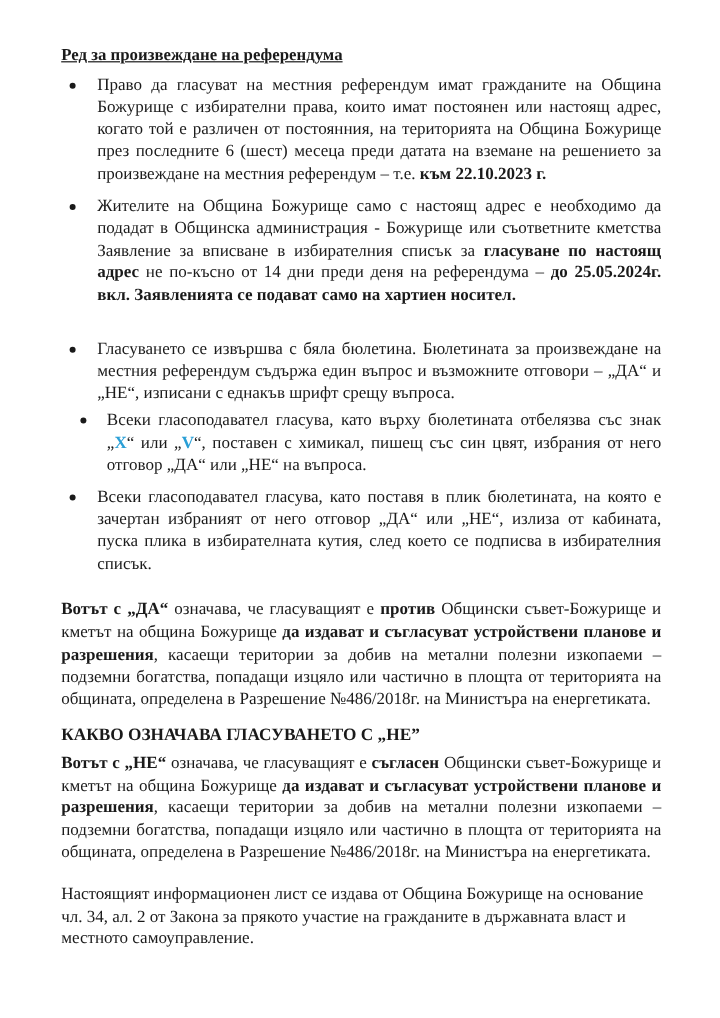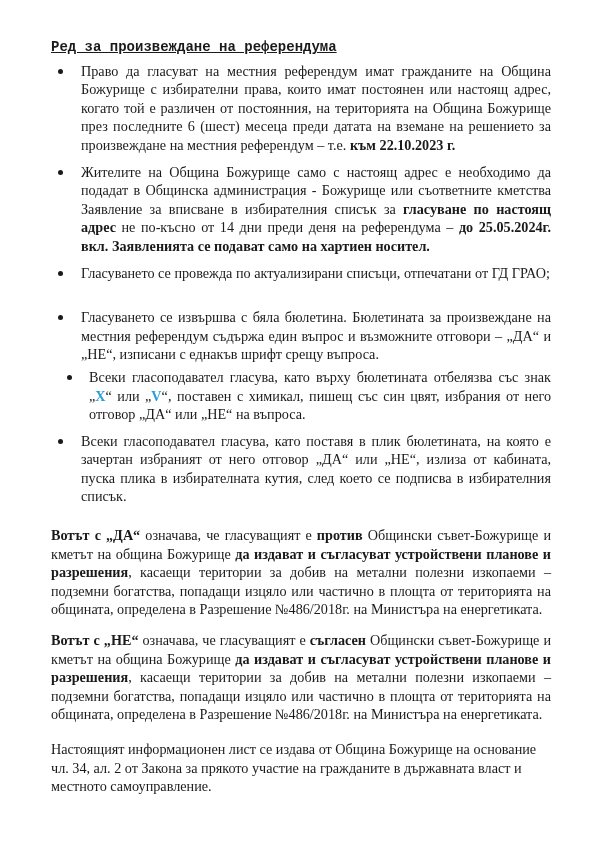--- a/index.html
+++ b/index.html
@@ -7,21 +7,20 @@
     width: 600px; height: 848px; position: relative; overflow: hidden;
     font-family: "Liberation Serif", "DejaVu Serif", serif;
     color: #1a1a1a;
     font-size: 14.2px;
     line-height: 18.6px;
   }
   .page { position: absolute; left: 51px; top: 38px; width: 500px; }
   .sec-title {
     font-weight: bold; text-decoration: underline; font-size: 14px;
     margin: 0 0 5px 0;
-    font-family: Liberation Mono, monospace;
   }
   ul.bl { list-style: none; margin: 0; padding: 0; }
   ul.bl li { position: relative; padding-left: 30px; text-align: justify; margin-bottom: 8px; font-family: Liberation Serif, serif; }
   ul.bl li .dot {
     position: absolute; left: 7px; top: 7px; width: 5px; height: 5px;
     background: #1a1a1a; border-radius: 50%;
   }
   ul.bl li.indent { padding-left: 38px; }
   ul.bl li.indent .dot { left: 16px; }
   .b { font-weight: bold; }
@@ -40,24 +39,20 @@
   <div class="sec-title">Ред за произвеждане на референдума</div>
   <ul class="bl">
     <li>
       <span class="dot"></span>
       <span>Право да гласуват на местния референдум имат гражданите на Община Божурище с избирателни права, които имат постоянен или настоящ адрес, когато той е различен от постоянния, на територията на Община Божурище през последните 6 (шест) месеца преди датата на вземане на решението за произвеждане на местния референдум – т.е. </span><span class="b">към 22.10.2023 г.</span>
     </li>
     <li>
       <span class="dot"></span>
       <span>Жителите на Община Божурище само с настоящ адрес е необходимо да подадат в Общинска администрация - Божурище или съответните кметства Заявление за вписване в избирателния списък за </span><span class="b">гласуване по настоящ адрес</span><span> не по-късно от 14 дни преди деня на референдума – </span><span class="b">до 25.05.2024г. вкл. Заявленията се подават само на хартиен носител.</span>
     </li>
-    <li>
-      <span class="dot"></span>
-      <span>Гласуването се провежда по актуализирани списъци, отпечатани от ГД ГРАО;</span>
-    </li>
   </ul>
 
   <div class="gap-a"></div>
 
   <ul class="bl">
     <li style="margin-bottom:4px;">
       <span class="dot"></span>
       <span>Гласуването се извършва с бяла бюлетина. Бюлетината за произвеждане на местния референдум съдържа един въпрос и възможните отговори – „ДА“ и „НЕ“, изписани с еднакъв шрифт срещу въпроса.</span>
     </li>
     <li class="indent">
@@ -69,17 +64,18 @@
       <span>Всеки гласоподавател гласува, като поставя в плик бюлетината, на която е зачертан избраният от него отговор „ДА“ или „НЕ“, излиза от кабината, пуска плика в избирателната кутия, след което се подписва в избирателния списък.</span>
     </li>
   </ul>
 
   <div class="gap-b"></div>
 
   <p class="j"><span class="b">Вотът с „ДА“</span><span> означава, че гласуващият е </span><span class="b">против</span><span> Общински съвет-Божурище и кметът на община Божурище </span><span class="b">да издават и съгласуват устройствени планове и разрешения</span><span>, касаещи територии за добив на метални полезни изкопаеми – подземни богатства, попадащи изцяло или частично в площта от територията на общината, определена в Разрешение №486/2018г. на Министъра на енергетиката.</span></p>
 
   <div class="gap-b"></div>
 
+  <div class="caps">КАКВО ОЗНАЧАВА ГЛАСУВАНЕТО С „НЕ”</div>
   <p class="j"><span class="b">Вотът с „НЕ“</span><span> означава, че гласуващият е </span><span class="b">съгласен</span><span> Общински съвет-Божурище и кметът на община Божурище </span><span class="b">да издават и съгласуват устройствени планове и разрешения</span><span>, касаещи територии за добив на метални полезни изкопаеми – подземни богатства, попадащи изцяло или частично в площта от територията на общината, определена в Разрешение №486/2018г. на Министъра на енергетиката.</span></p>
 
   <p class="footer-note">Настоящият информационен лист се издава от Община Божурище на основание чл. 34, ал. 2 от Закона за прякото участие на гражданите в държавната власт и местното самоуправление.</p>
 
 </div>
 
 </body></html>

